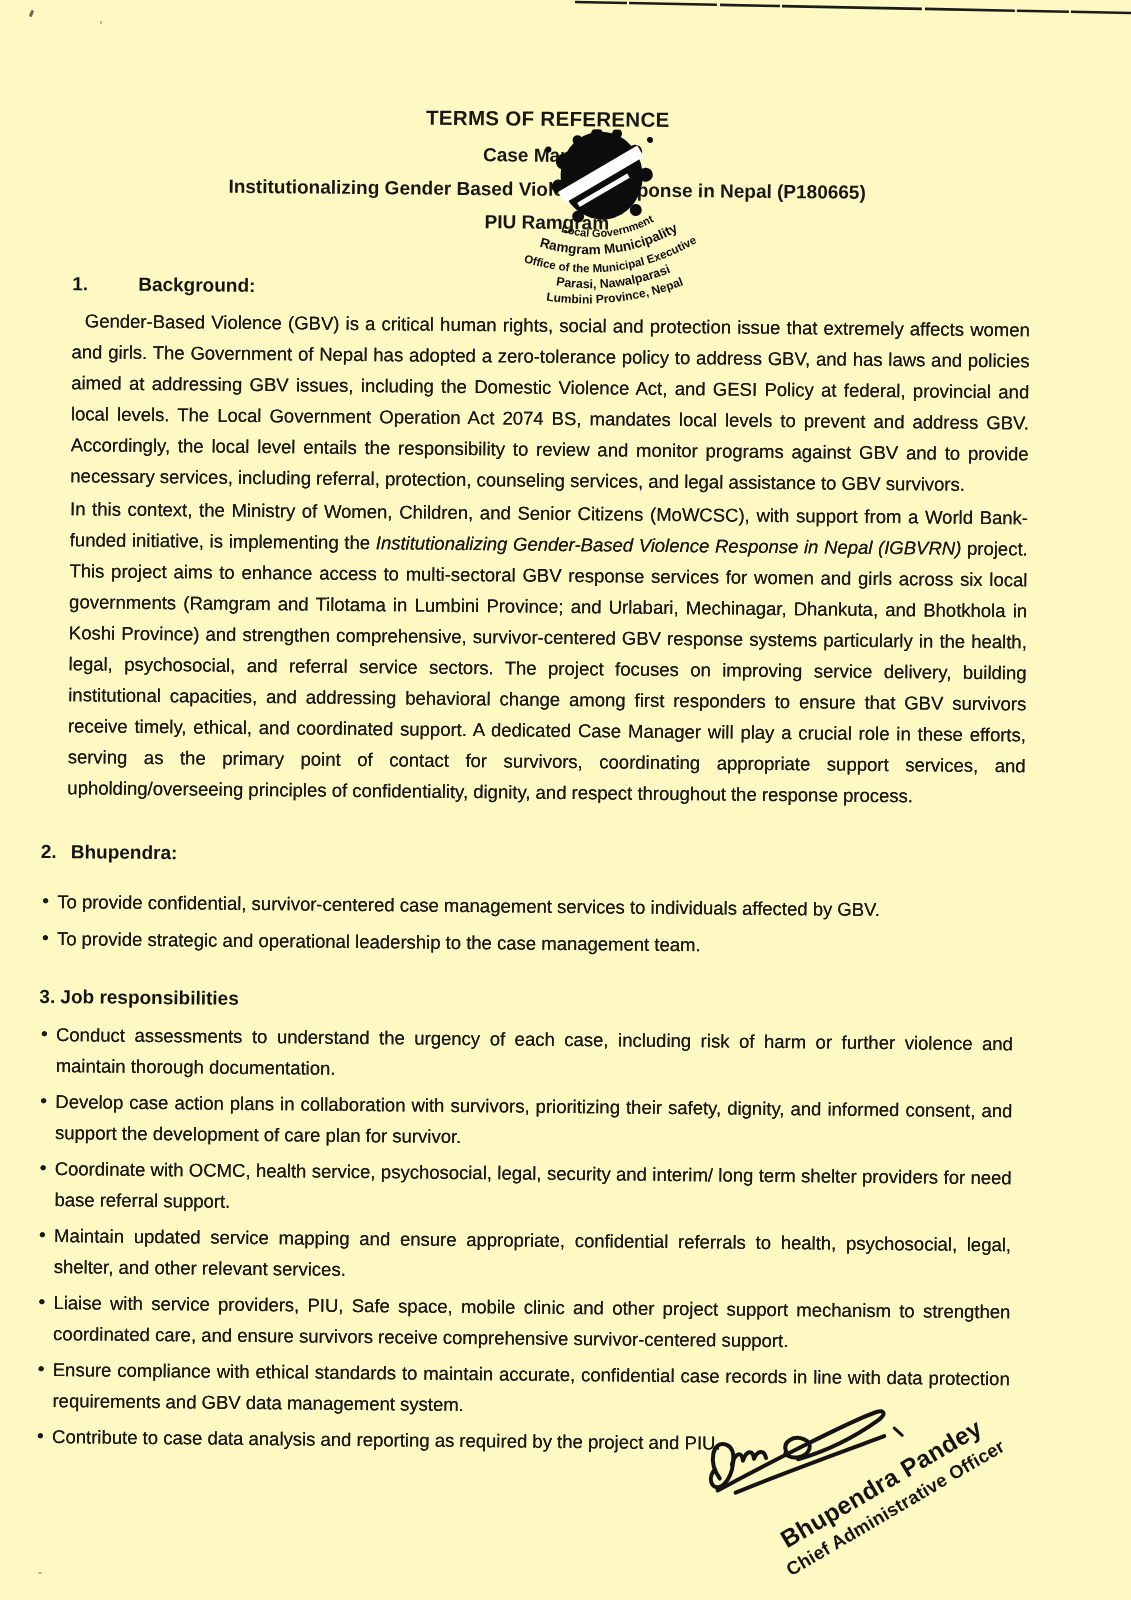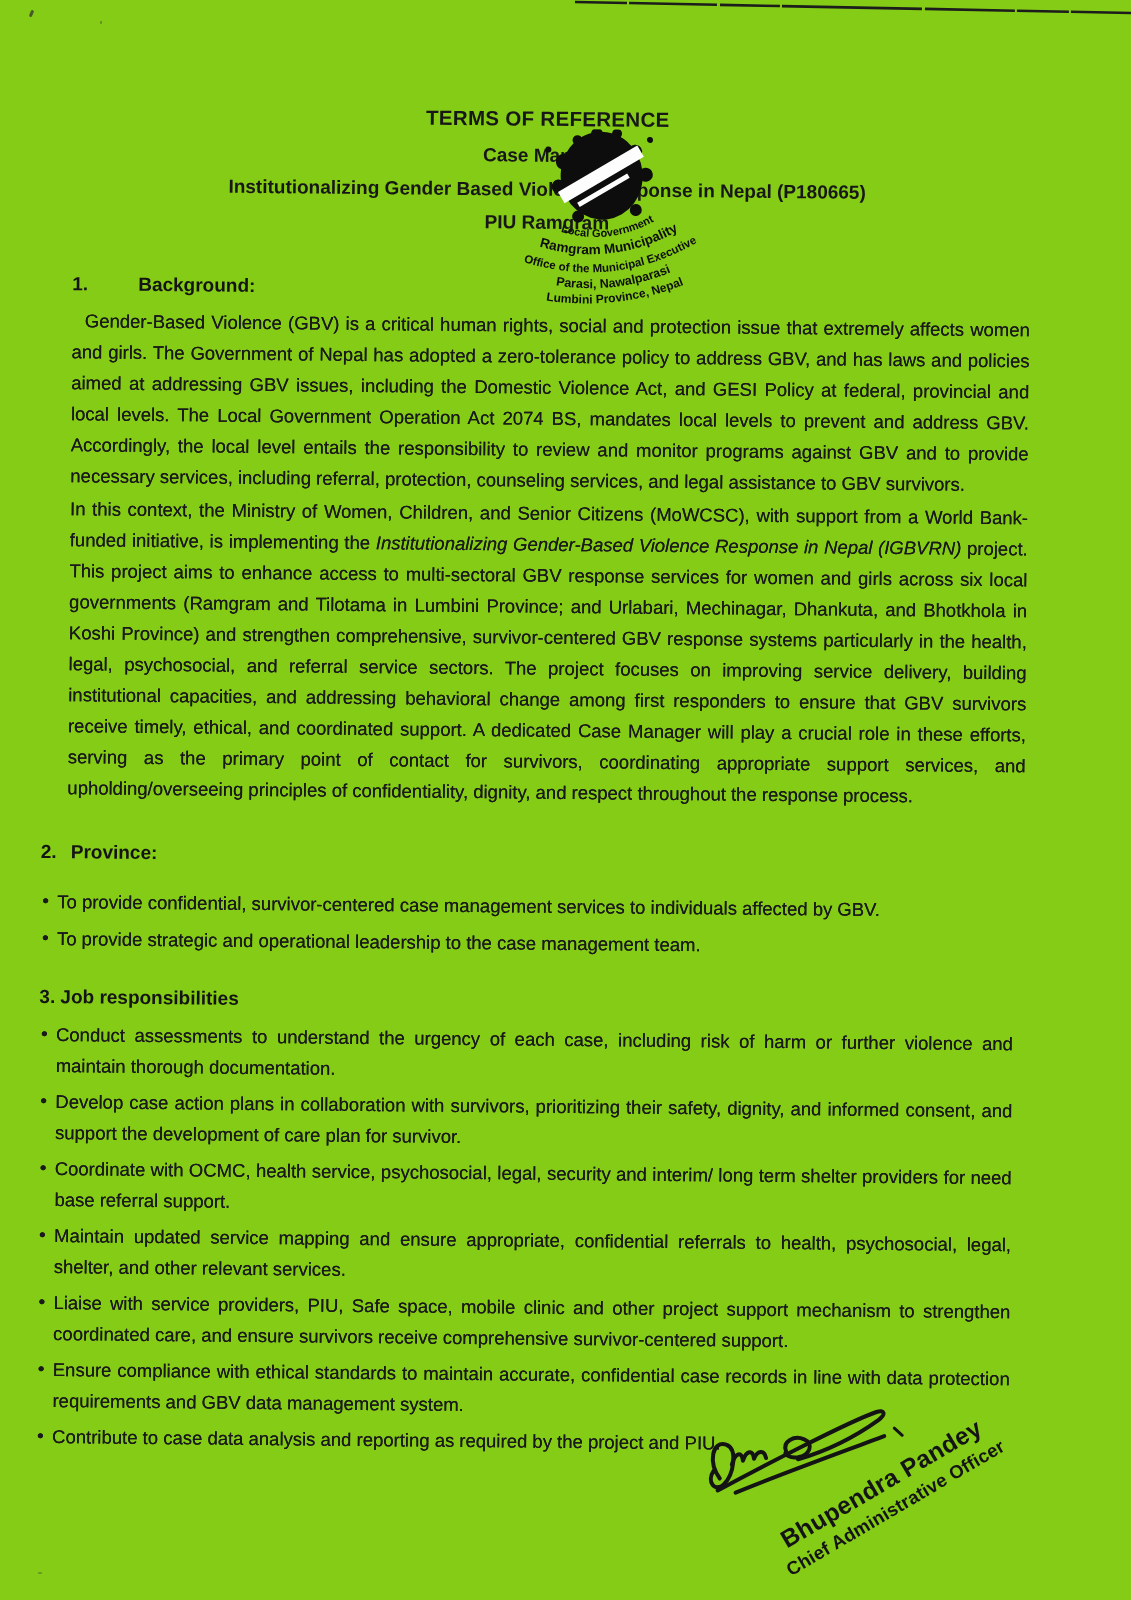--- a/index.html
+++ b/index.html
@@ -3,21 +3,21 @@
 <meta charset="utf-8">
 <style>
   html,body{margin:0;padding:0;}
   body{
     width:1131px;height:1600px;
     background:#ffffff;
     font-family:"Liberation Sans", sans-serif;
     position:relative;overflow:hidden;
   }
   .page{
-    position:absolute;inset:0;background:#84cc16;color:#171717;overflow:hidden;
+    position:absolute;inset:0;background:#fef9c3;color:#171717;overflow:hidden;
   }
   .doc{
     position:absolute;left:48px;top:100px;width:986px;
     transform:rotate(0.55deg);transform-origin:0 0;
     position:absolute;
   }
   .hdr{ text-align:center;font-weight:700;padding-left:14px; }
   .hdr-title{ font-size:20.5px;letter-spacing:.3px;margin-top:2px; }
   .hdr-line{ font-size:19px;margin-top:14px; }
   .hdr-line3{ margin-top:12px; }
@@ -128,21 +128,21 @@
 
     <div class="sec-h sec-h1">
       <span class="num">1.</span>
       <span>Background:</span>
     </div>
     <p class="para para1">Gender-Based Violence (GBV) is a critical human rights, social and protection issue that extremely affects women and girls. The Government of Nepal has adopted a zero-tolerance policy to address GBV, and has laws and policies aimed at addressing GBV issues, including the Domestic Violence Act, and GESI Policy at federal, provincial and local levels. The Local Government Operation Act 2074 BS, mandates local levels to prevent and address GBV. Accordingly, the local level entails the responsibility to review and monitor programs against GBV and to provide necessary services, including referral, protection, counseling services, and legal assistance to GBV survivors.</p>
     <p class="para para2"><span>In this context, the Ministry of Women, Children, and Senior Citizens (MoWCSC), with support from a World Bank-funded initiative, is implementing the </span><i>Institutionalizing Gender-Based Violence Response in Nepal (IGBVRN)</i><span> project. This project aims to enhance access to multi-sectoral GBV response services for women and girls across six local governments (Ramgram and Tilotama in Lumbini Province; and Urlabari, Mechinagar, Dhankuta, and Bhotkhola in Koshi Province) and strengthen comprehensive, survivor-centered GBV response systems particularly in the health, legal, psychosocial, and referral service sectors. The project focuses on improving service delivery, building institutional capacities, and addressing behavioral change among first responders to ensure that GBV survivors receive timely, ethical, and coordinated support. A dedicated Case Manager will play a crucial role in these efforts, serving as the primary point of contact for survivors, coordinating appropriate support services, and upholding/overseeing principles of confidentiality, dignity, and respect throughout the response process.</span></p>
 
     <div class="sec-h sec-h2">
       <span class="num">2.</span>
-      <span>Province:</span>
+      <span>Bhupendra:</span>
     </div>
     <ul class="blist obj">
       <li>To provide confidential, survivor-centered case management services to individuals affected by GBV.</li>
       <li>To provide strategic and operational leadership to the case management team.</li>
     </ul>
 
     <div class="sec-h sec-h3">
       <span class="num">3.</span>
       <span>Job responsibilities</span>
     </div>

